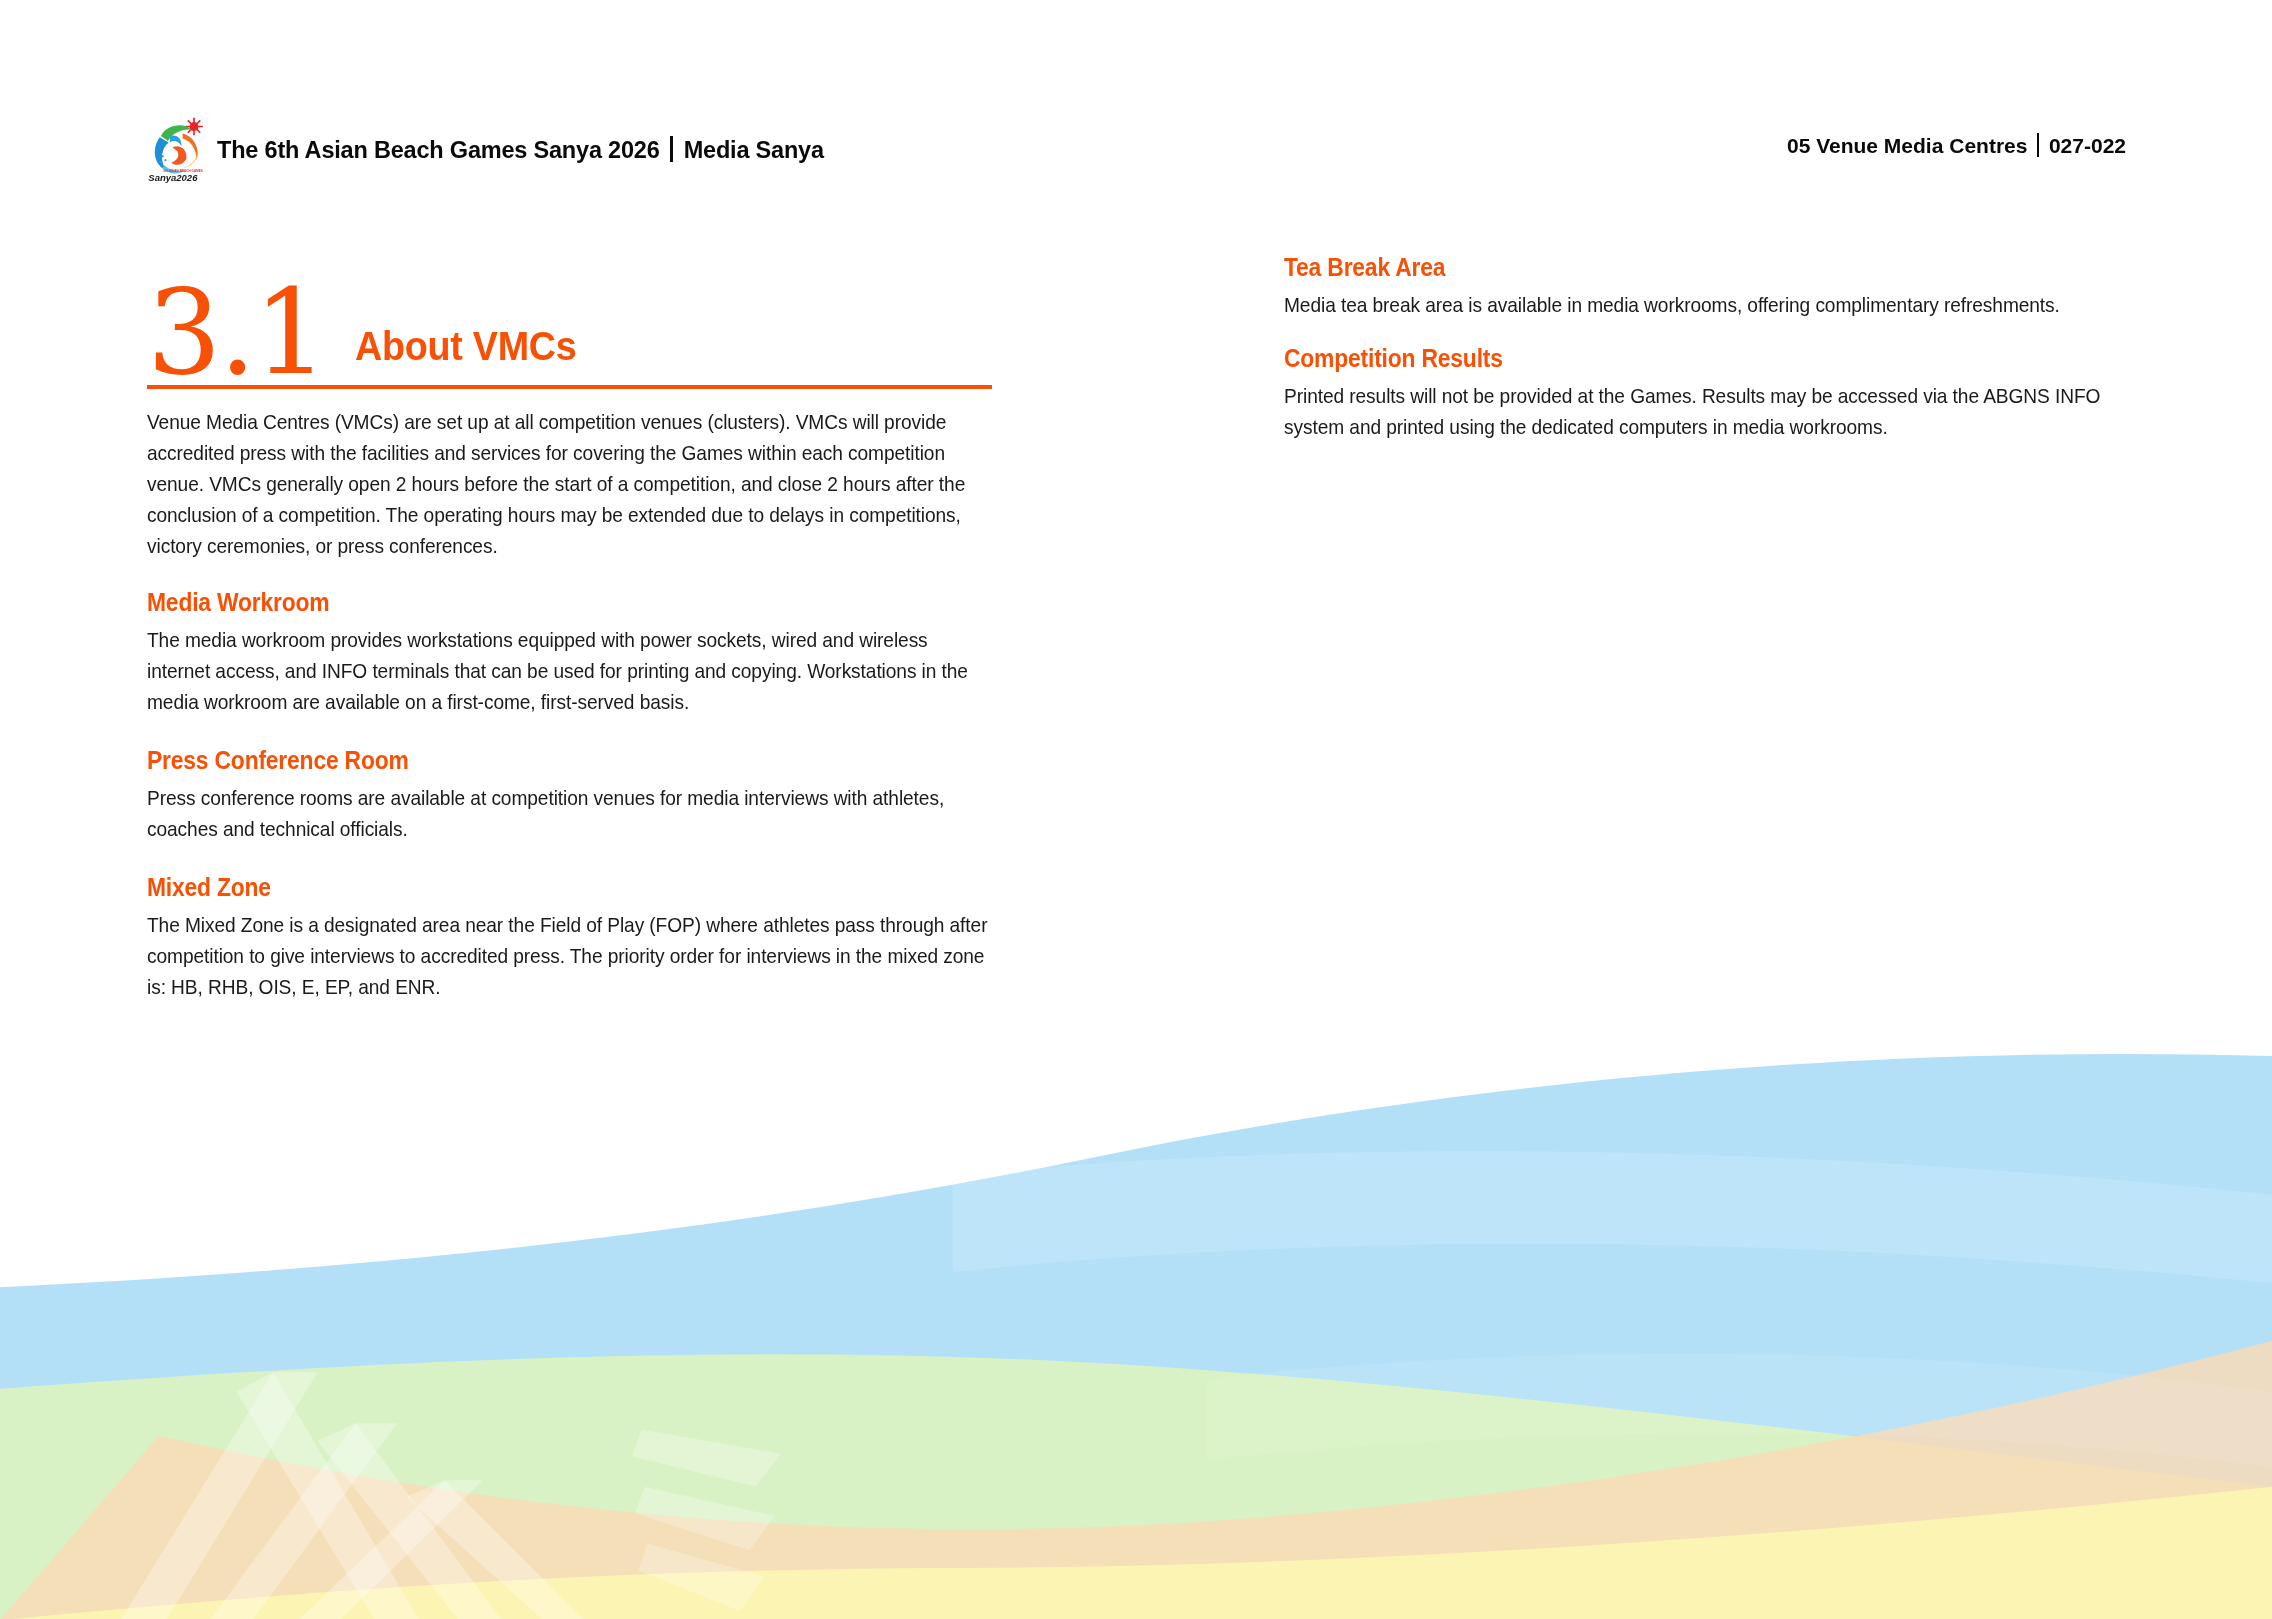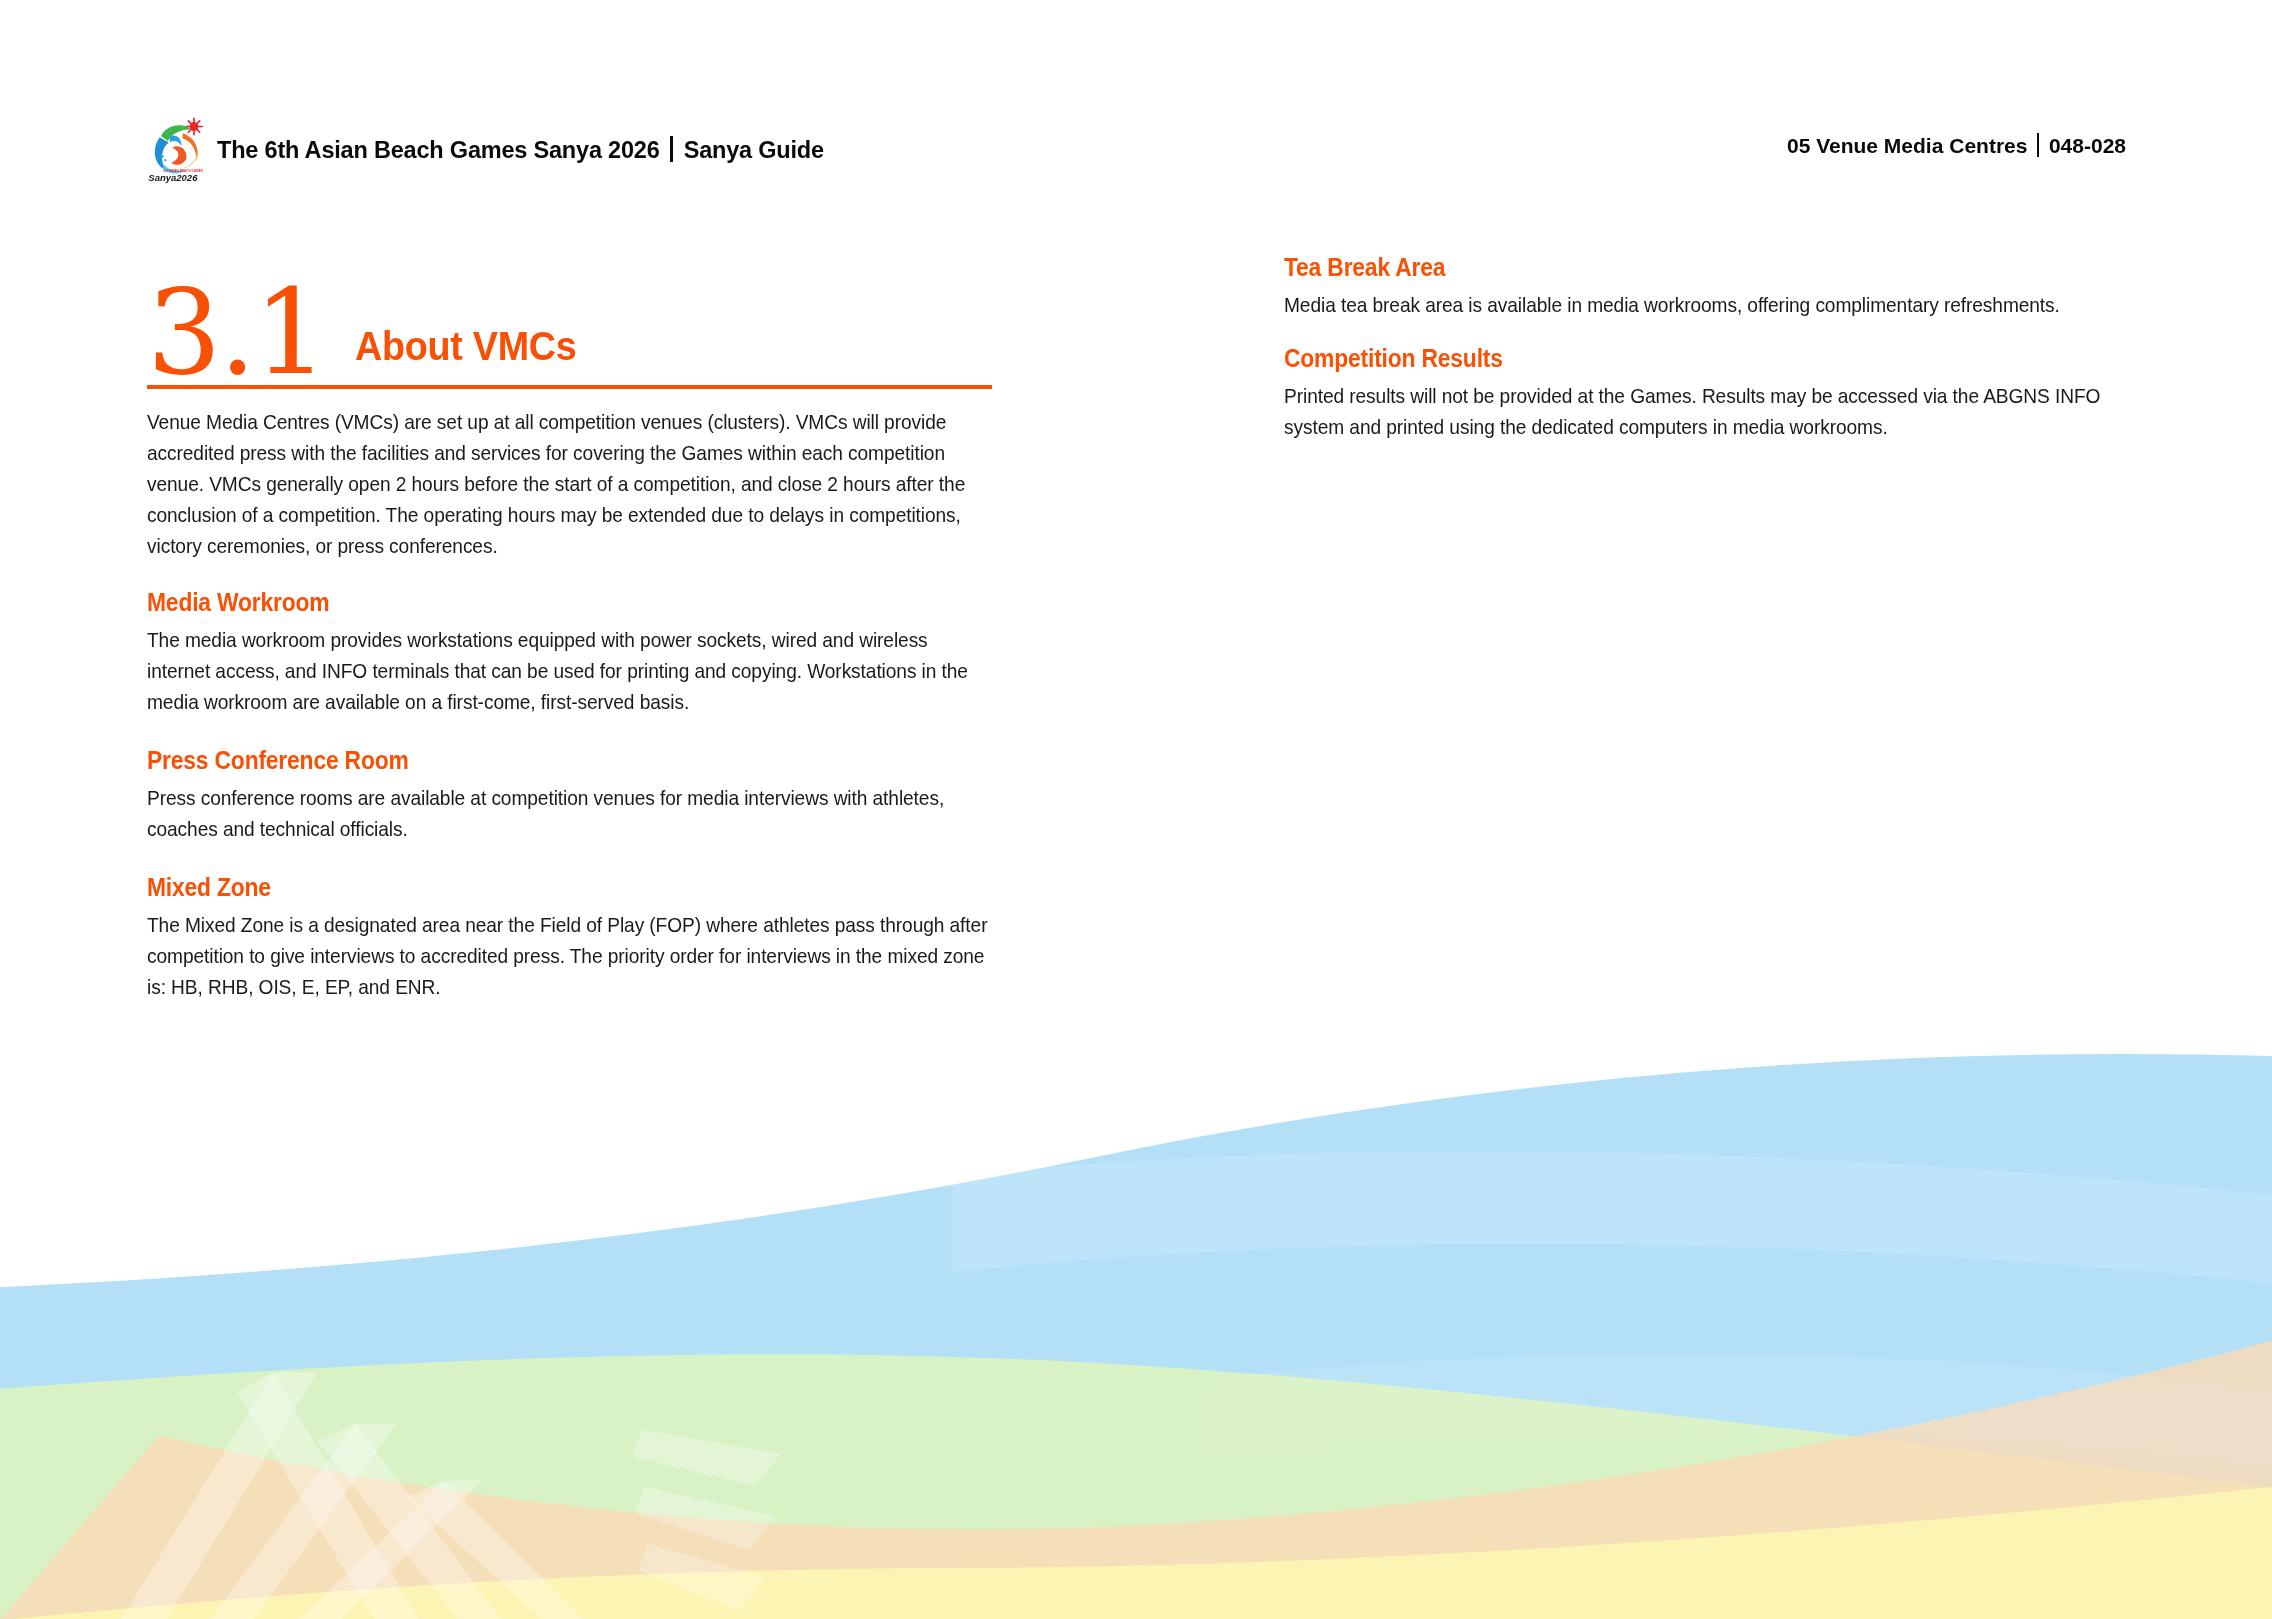--- a/index.html
+++ b/index.html
@@ -239,26 +239,26 @@
             <circle cx="29" cy="68" r="1.8"></circle>
             <circle cx="22" cy="71" r="1.5"></circle>
           </g>
 
           <text x="26" y="87" font-family="'Liberation Sans',sans-serif" font-size="4.6" font-weight="700" fill="#e8232a" letter-spacing="0.2">6th ASIAN BEACH GAMES</text>
           <text x="2" y="101" font-family="'Liberation Sans',sans-serif" font-size="15" font-weight="700" fill="#1a1a1a" font-style="italic">Sanya2026</text>
         </svg>
       </span>
 
       <div class="header-title">
-        <span>The 6th Asian Beach Games Sanya 2026</span><span class="hdr-pipe"></span><span>Sanya Guide</span>
+        <span>The 6th Asian Beach Games Sanya 2026</span><span class="hdr-pipe"></span><span>Media Sanya</span>
       </div>
     </div>
 
     <div class="header-right">
-      <span>05 Venue Media Centres</span><span class="hdr-pipe"></span><span>048-028</span>
+      <span>05 Venue Media Centres</span><span class="hdr-pipe"></span><span>027-022</span>
     </div>
   </div>
 
   <div class="col col-left">
 
     <div class="sec-title-row">
       <div class="sec-num">3.1</div>
       <div class="sec-name">About VMCs</div>
     </div>
     <div class="sec-rule"></div>

